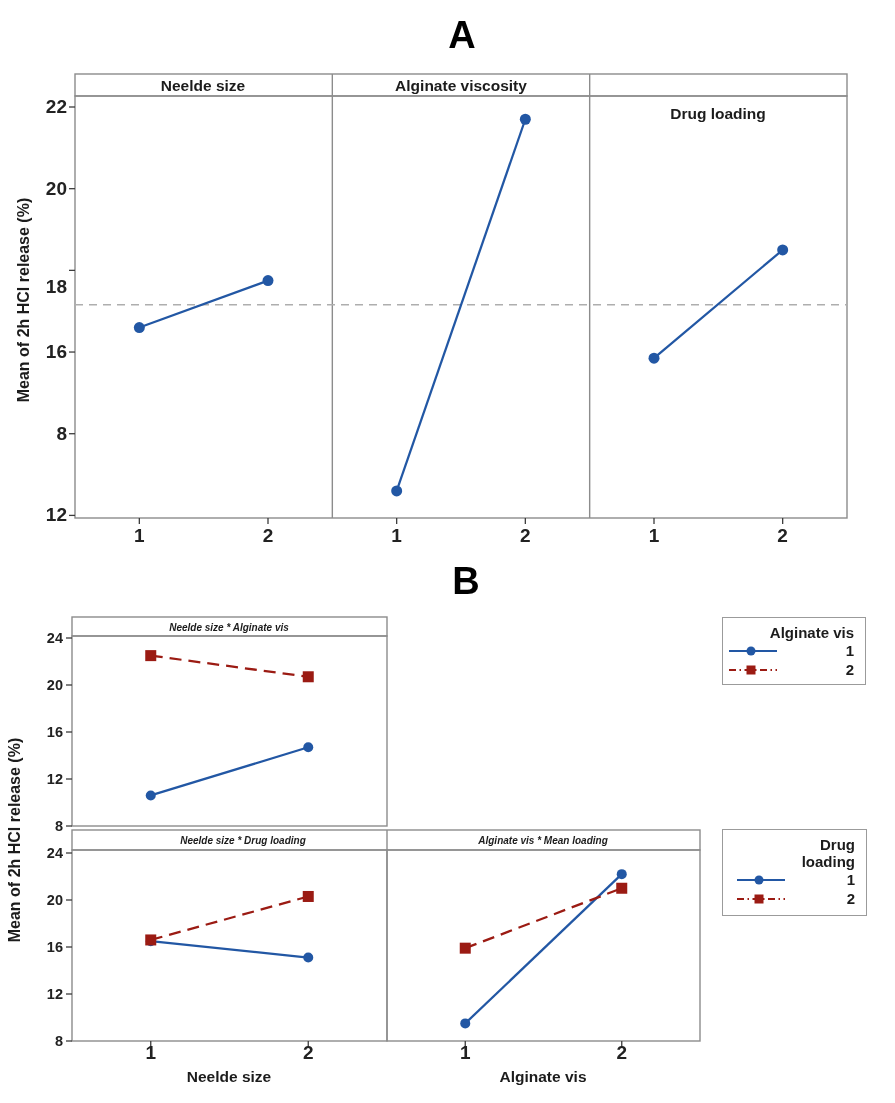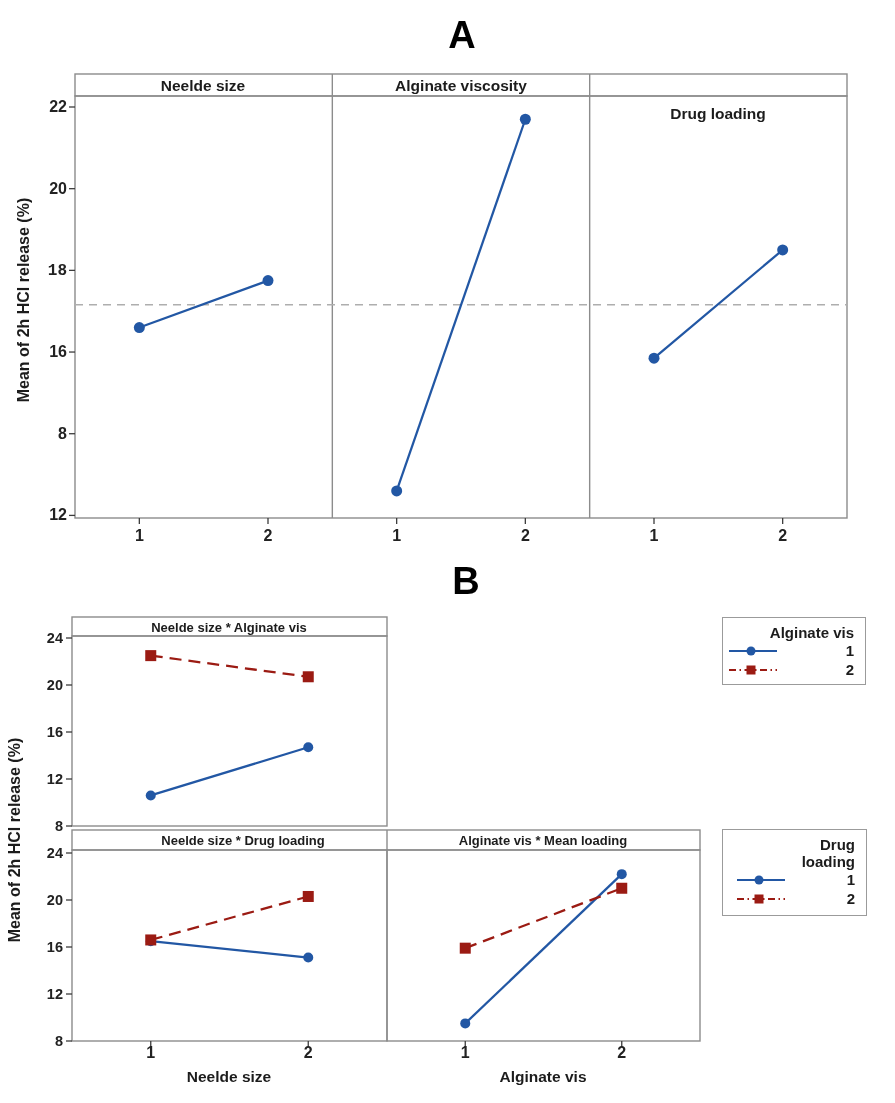--- a/index.html
+++ b/index.html
@@ -1,24 +1,24 @@
 <!DOCTYPE html>
 <html><head>
 <meta charset="utf-8">
 <style>
   html,body{margin:0;padding:0;background:#fff;}
   .figure{position:relative;width:895px;height:1103px;background:#ffffff;
           font-family:"Liberation Sans",sans-serif;overflow:hidden;}
   .abs{position:absolute;}
   .section-title{font-size:38px;font-weight:700;color:#000;transform:translate(-50%,-50%);}
   .header-text{font-size:15.5px;font-weight:600;color:#1c1c1c;transform:translate(-50%,-50%);white-space:nowrap;}
-  .header-text.small{font-size:13px;}
+  .header-text.small{font-size:10px;font-style:italic;}
   .axis-title-y{font-size:16px;font-weight:600;color:#1c1c1c;transform:translate(-50%,-50%) rotate(-90deg);white-space:nowrap;}
   .axis-title-x{font-size:15.5px;font-weight:600;color:#1c1c1c;transform:translate(-50%,-50%);white-space:nowrap;}
-  .tick-label{position:absolute;font-size:16px;font-weight:600;color:#222;transform:translate(-50%,-50%);white-space:nowrap;}
+  .tick-label{position:absolute;font-size:19px;font-weight:600;color:#222;transform:translate(-50%,-50%);white-space:nowrap;}
   .tick-label.y{transform:translate(-100%,-50%);}
   .tick-label.b{font-size:14.5px;}
   .legend{position:absolute;border:1.5px solid #9b9b9b;background:#fff;box-sizing:border-box;}
   .legend .lt{text-align:right;padding-right:11px;font-size:15px;font-weight:600;line-height:17px;color:#1c1c1c;}
   .legend .lrow{display:flex;align-items:center;height:19px;padding:0 11px 0 5px;}
   .legend .lrow .sample{width:50px;height:18px;flex:0 0 auto;}
   .legend .lrow .lab{flex:1;text-align:right;font-size:15px;font-weight:600;color:#1c1c1c;}
   svg{display:block;}
 </style>
 </head>
@@ -155,21 +155,21 @@
             <rect x="18.5" y="4.5" width="9" height="9" fill="#9b1b13"></rect>
           </svg>
         </span>
       <span class="lab">2</span>
     </div>
   </div>
 
 <div class="tick-label y" style="left: 67px; top: 515.4px;">12</div>
     <div class="tick-label y" style="left: 67px; top: 433.72px;">8</div>
     <div class="tick-label y" style="left: 67px; top: 352.04px;">16</div>
-    <div class="tick-label y" style="left: 67px; top: 271px; font-family: Liberation Mono, monospace;">18</div>
+    <div class="tick-label y" style="left: 67px; top: 287px;">18</div>
     <div class="tick-label y" style="left: 67px; top: 188.68px;">20</div>
     <div class="tick-label y" style="left: 67px; top: 107px;">22</div>
     <div class="tick-label" style="left: 139.332px; top: 536px;">1</div>
     <div class="tick-label" style="left: 267.998px; top: 536px;">2</div>
     <div class="tick-label" style="left: 396.665px; top: 536px;">1</div>
     <div class="tick-label" style="left: 525.335px; top: 536px;">2</div>
     <div class="tick-label" style="left: 654.002px; top: 536px;">1</div>
     <div class="tick-label" style="left: 782.668px; top: 536px;">2</div>
     <div class="tick-label y b" style="left: 63px; top: 826px;">8</div>
     <div class="tick-label y b" style="left: 63px; top: 779px;">12</div>

